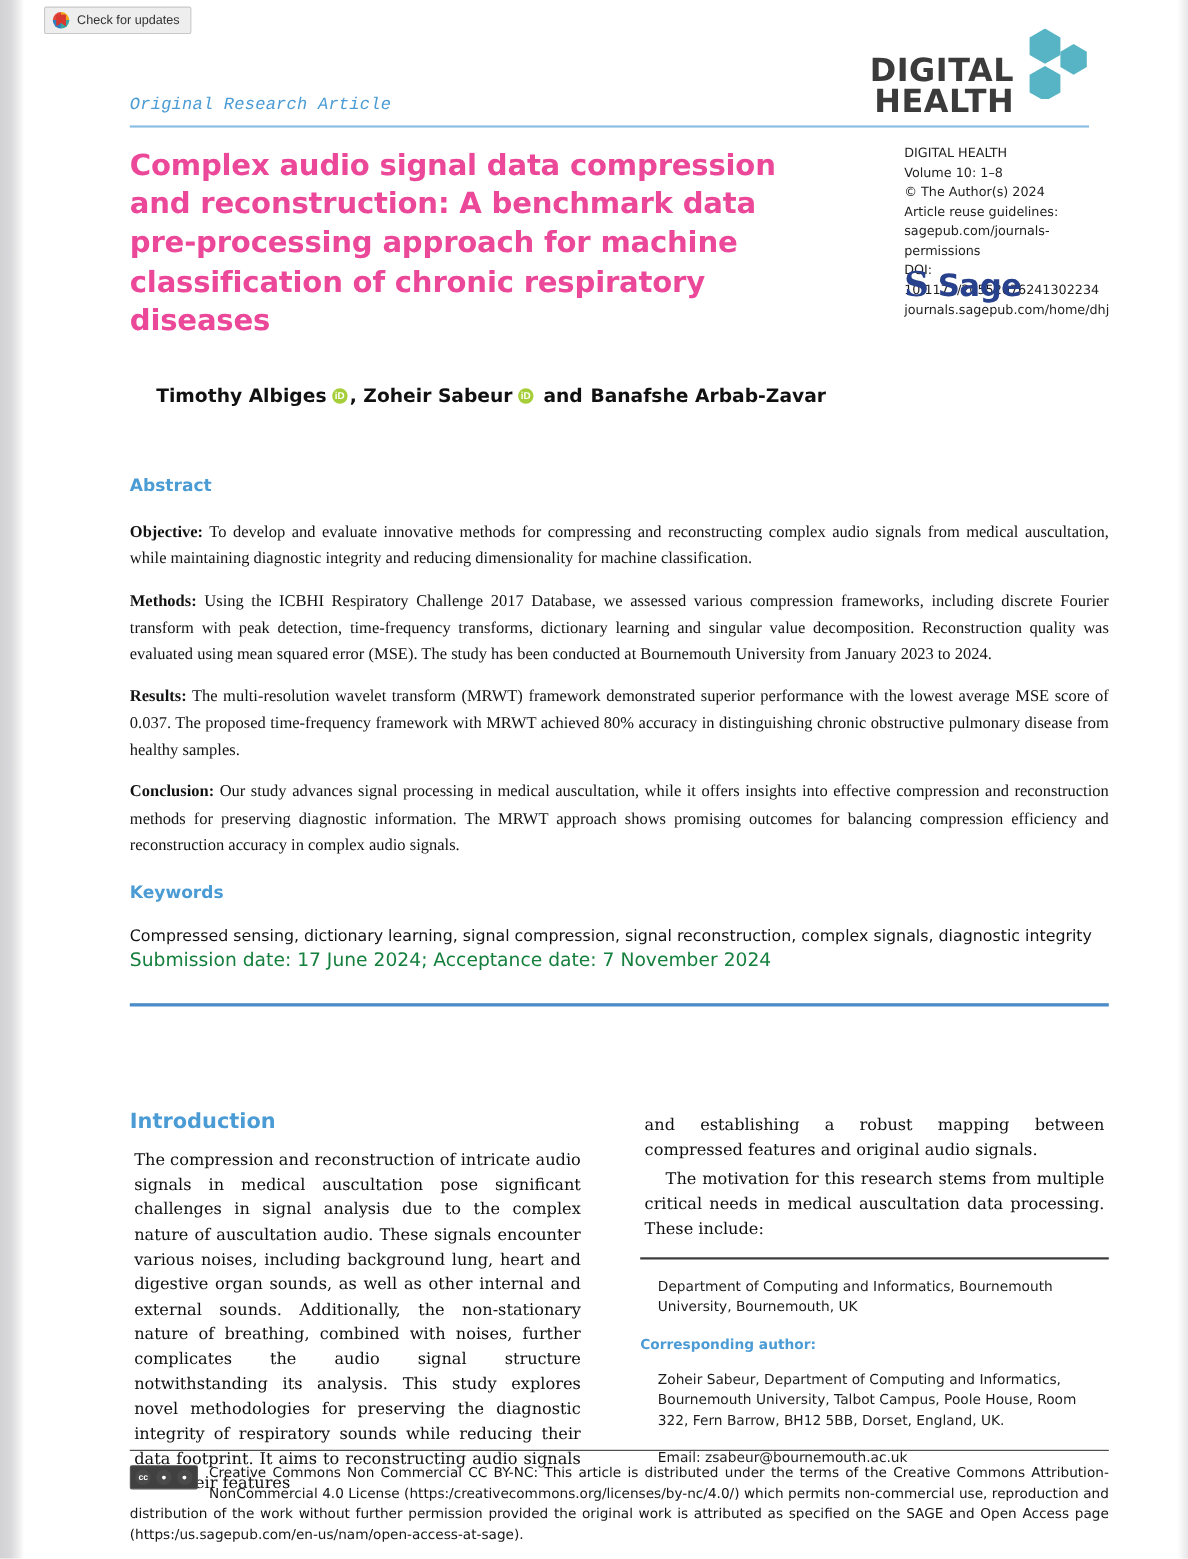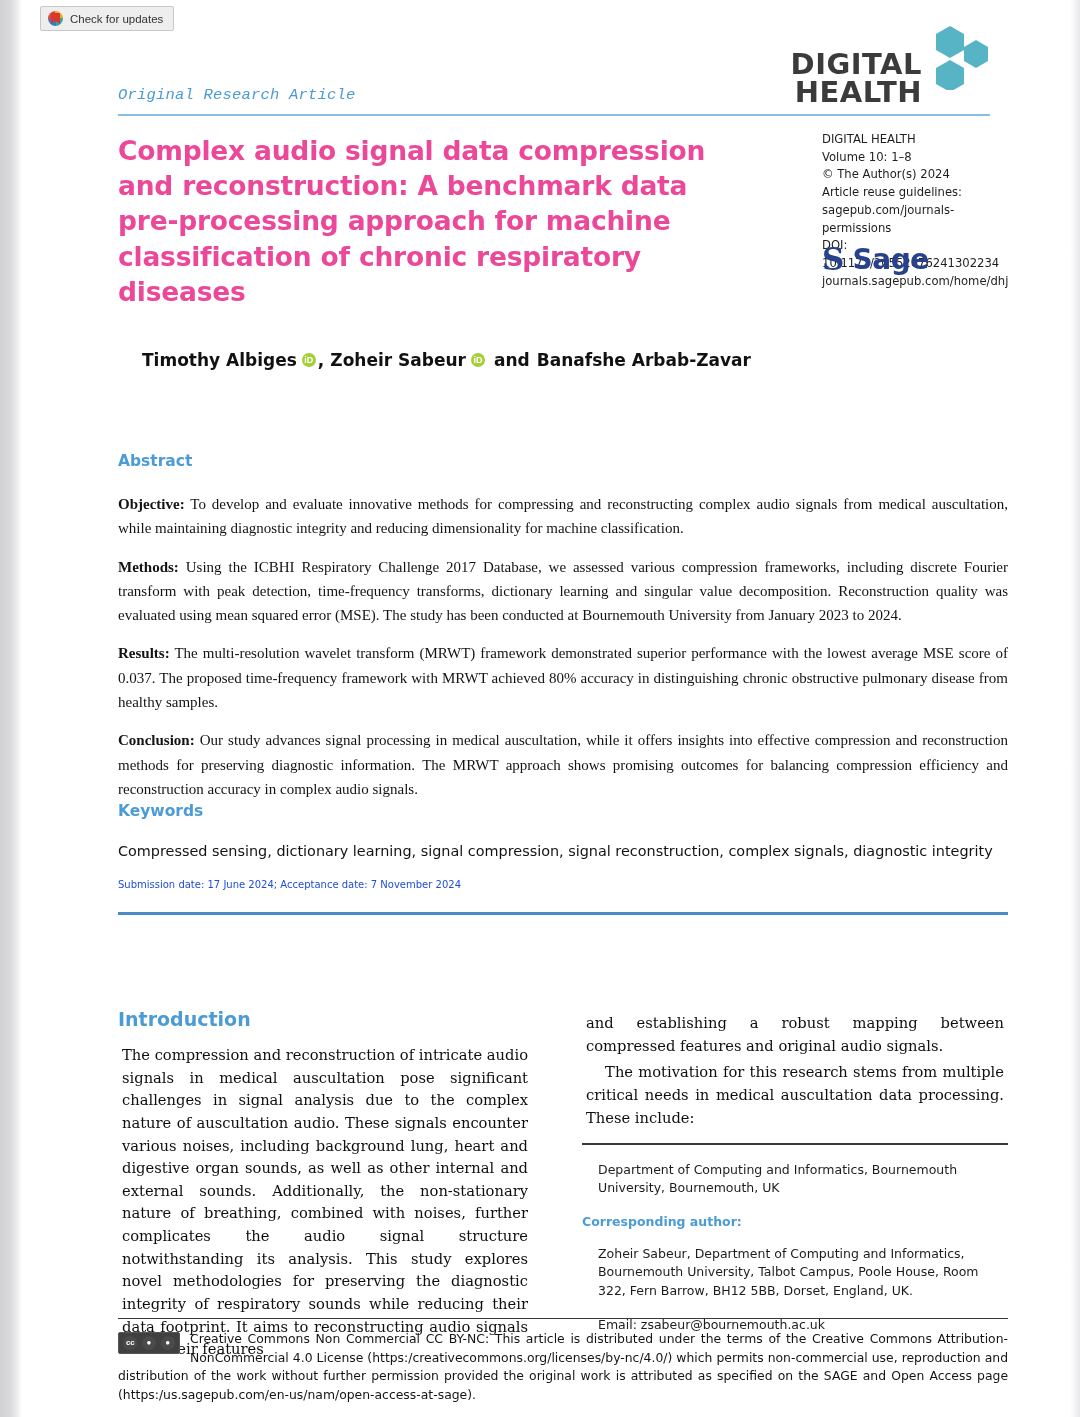--- a/index.html
+++ b/index.html
@@ -201,21 +201,21 @@
     text-align: center;
     margin: 0 2px 0 5px;
     font-family: "Liberation Sans", sans-serif;
     vertical-align: middle;
   }
 
   
   .abstract-zone {
     position: absolute;
     left: 96px;
-    top: 452px;
+    top: 432px;
     width: 890px;
   }
   .sec-head-blue {
     font-family: "DejaVu Sans", sans-serif;
     font-weight: 700;
     font-size: 15.5px;
     color: #4b9bd4;
     margin-bottom: 22px;
   }
   .abs-para {
@@ -235,24 +235,23 @@
     width: 890px;
   }
   .keywords-zone .sec-head-blue { margin-bottom: 20px; }
   .kw-text {
     font-family: "DejaVu Sans", sans-serif;
     font-size: 14.4px;
     line-height: 1.6;
     color: #131313;
   }
   .submission {
-    margin-top: 16px;
-    font-family: "DejaVu Sans", sans-serif;
-    font-size: 10px;
-    color: #1d4ed8;
+    font-family: "DejaVu Sans", sans-serif;
+    font-size: 17px;
+    color: #15803d;
   }
   .rule-thick-blue {
     position: absolute;
     left: 96px;
     top: 912px;
     width: 890px;
     height: 3px;
     background: #4a8cc7;
   }
 

